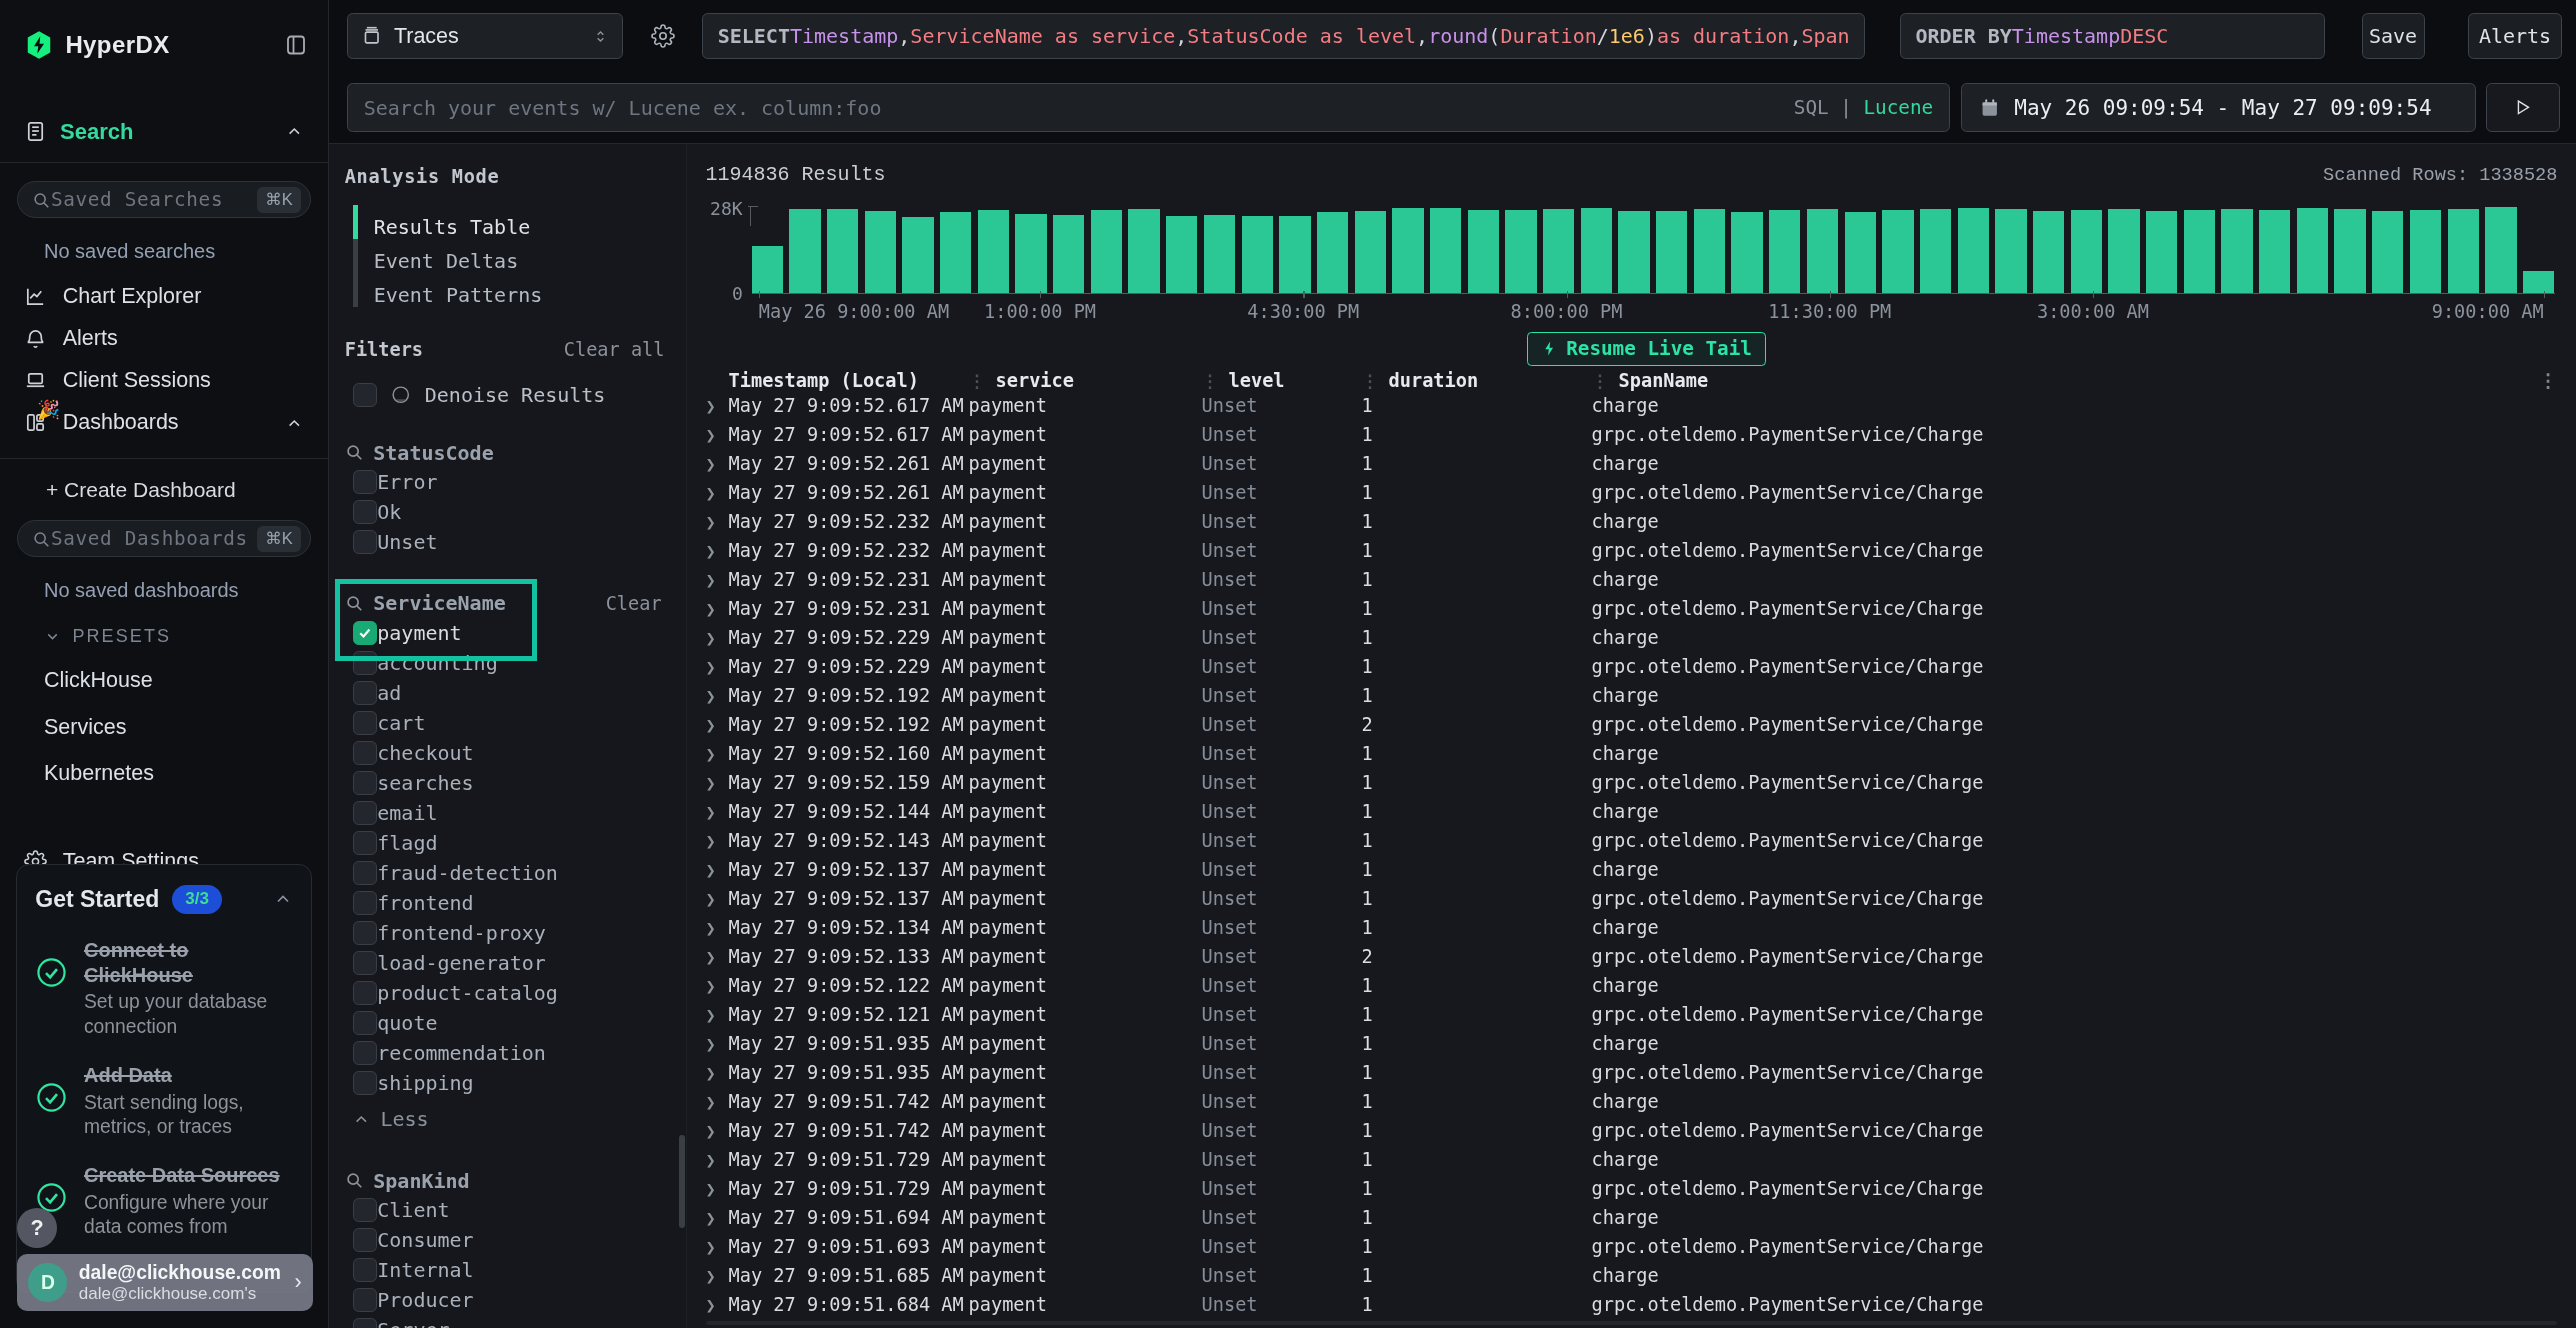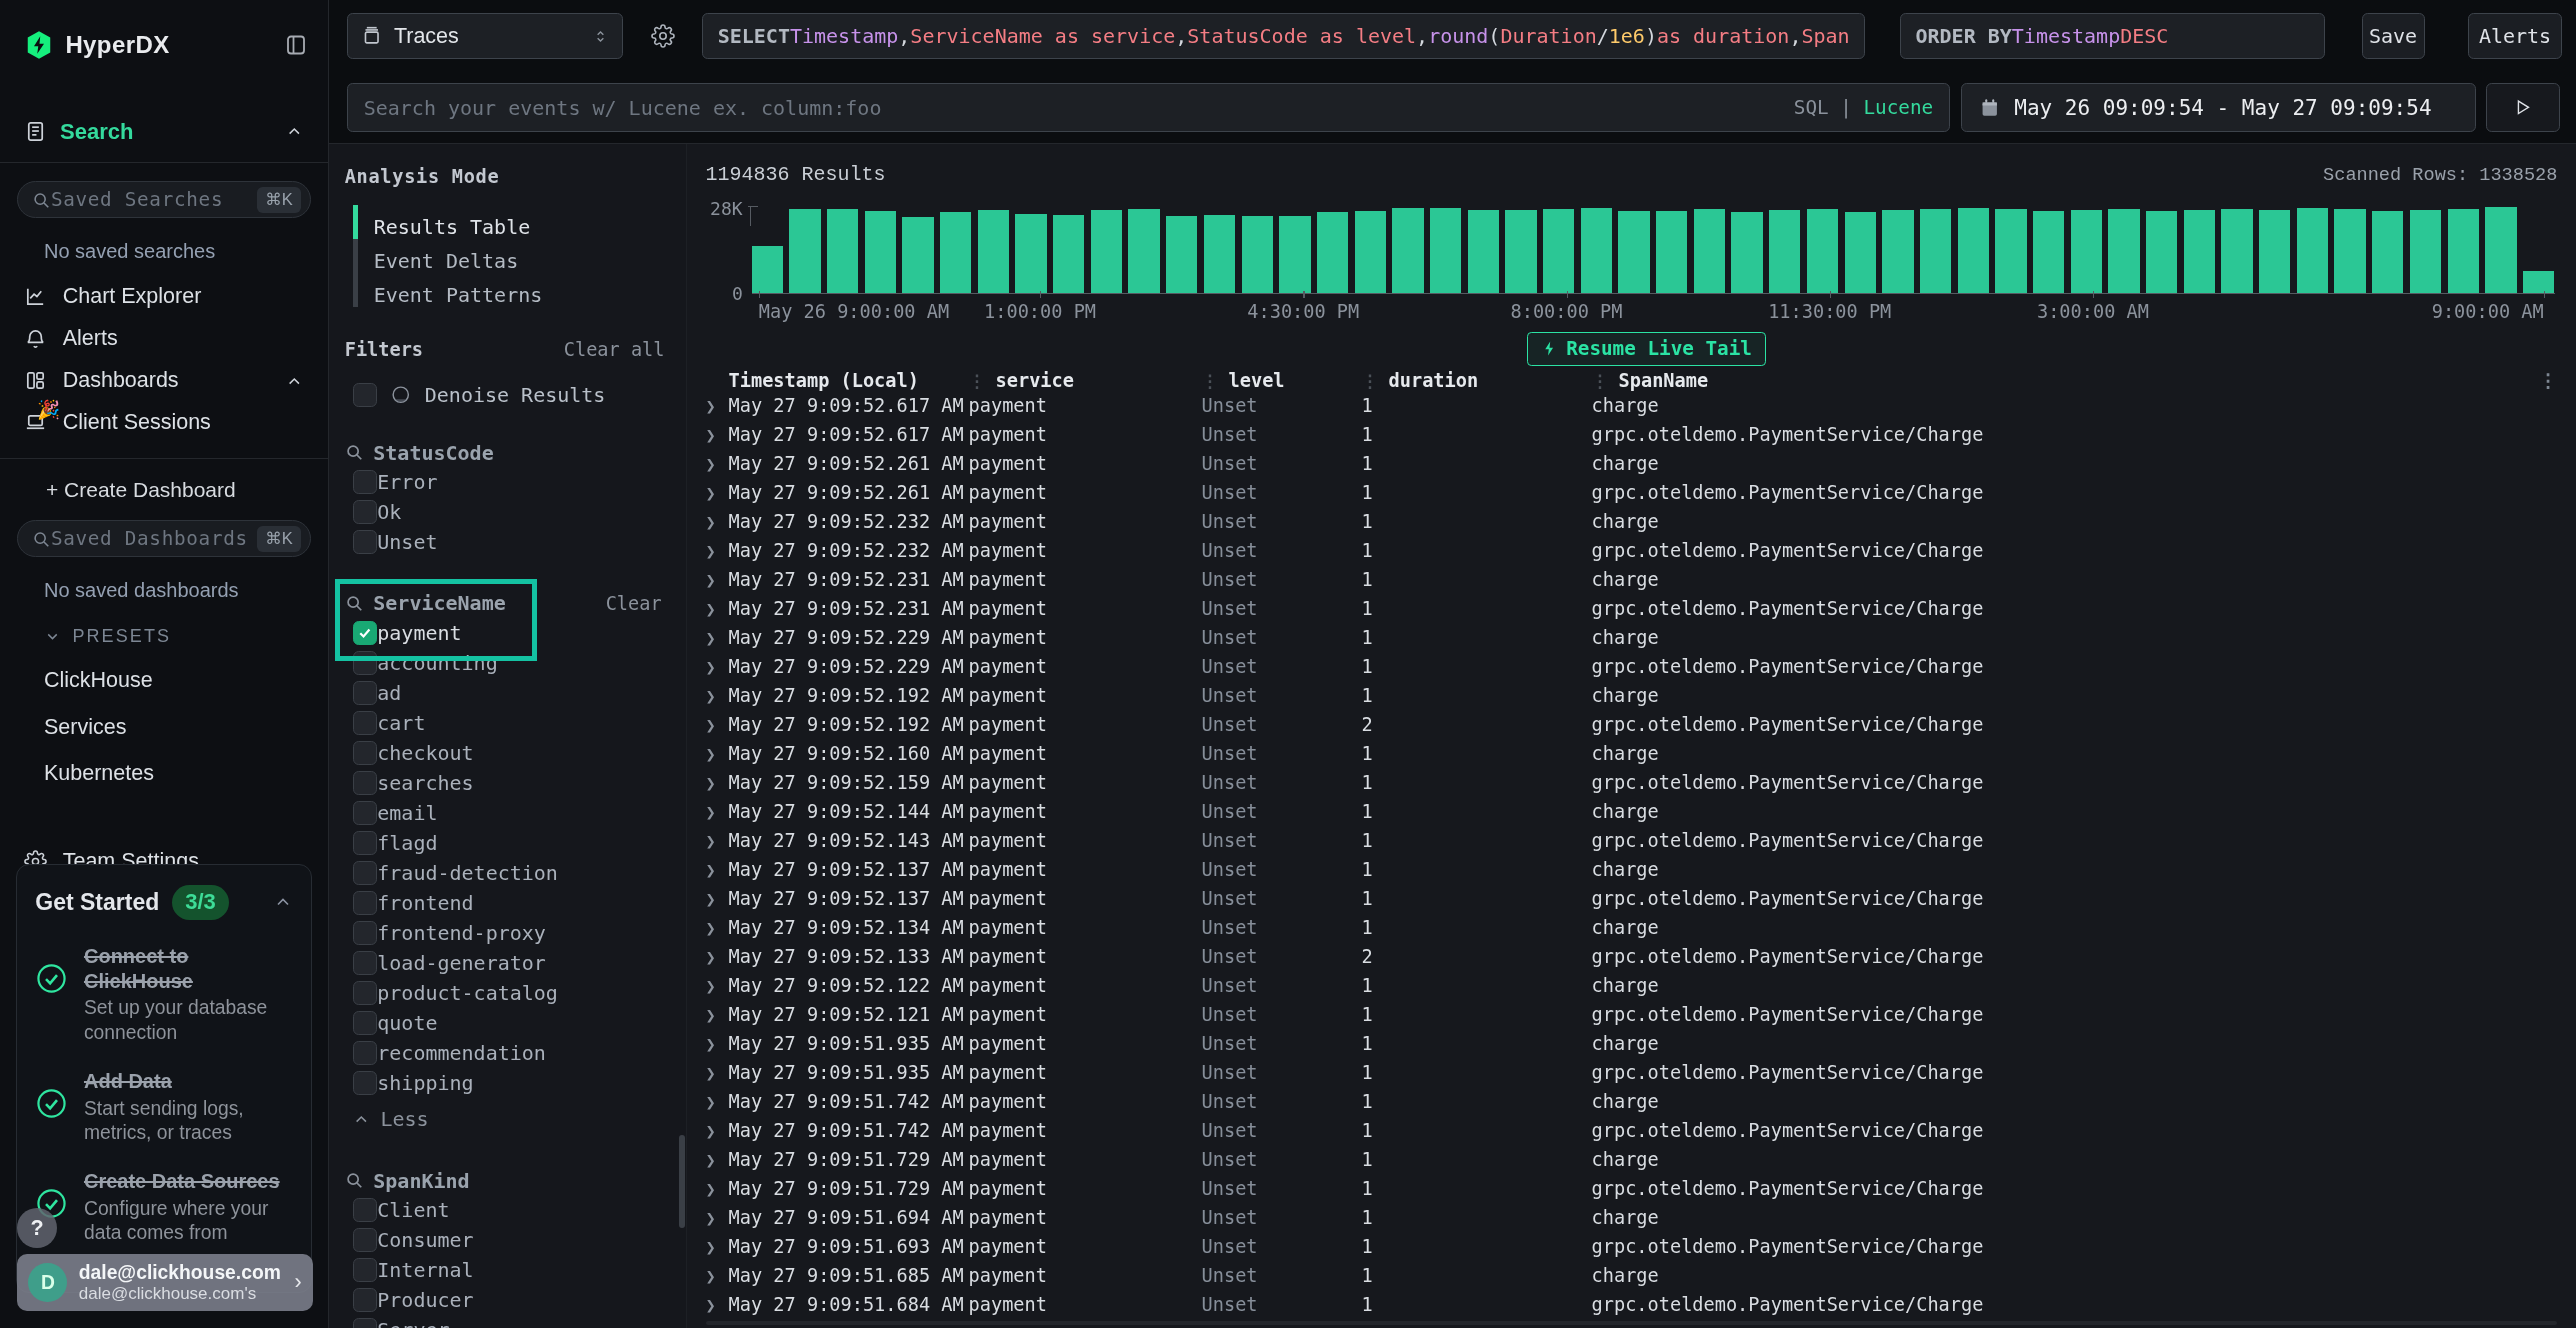--- a/index.html
+++ b/index.html
@@ -35,21 +35,21 @@
   .create-dash{display:flex;align-items:center;gap:11.4px;color:#d7dbe0;font-size:21px;margin:18.6px 0 0 46px;cursor:pointer}
   .presets-row{display:flex;align-items:center;gap:11.4px;margin:24px 0 0 44px;color:#7d8794;
     font-size:18px;letter-spacing:2.1px;cursor:pointer}
   .preset-item{font-size:21.5px;color:#dde1e6;margin:21.5px 0 0 44px;cursor:pointer}
   .team-row{margin-top:54px}
   
   .gs-card{position:absolute;left:15.7px;right:15.7px;top:864px;height:429px;background:#101318;
     border:1.4px solid #272c33;border-radius:13px;padding:20px 18.6px}
   .gs-head{display:flex;align-items:center;gap:13px}
   .gs-title{font-size:23px;font-weight:bold;color:#e4e7eb;flex:0 0 auto}
-  .gs-badge{background:#14532d;color:#3ddc97;font-size:22px;font-weight:bold;border-radius:715px;
+  .gs-badge{background:#1d4ed8;color:#3ddc97;font-size:17px;font-weight:bold;border-radius:715px;
     padding:4.3px 13px}
   .gs-head .sp{flex:1}
   .gs-item{display:flex;gap:15.7px;margin-top:24px}
   .gs-check{flex:0 0 33px;margin-top:18.6px}
   .gs-texts{flex:1}
   .gs-item-title{font-size:20px;font-weight:bold;color:#9aa1ab;text-decoration:line-through;line-height:1.25}
   .gs-item-sub{font-size:19.3px;color:#8e939b;line-height:1.25;margin-top:2.9px}
   .peek-icon{position:absolute;left:37px;top:399px;font-size:18.6px}
   .help-fab{position:absolute;left:17px;bottom:80px;width:40px;height:40px;border-radius:50%;
     background:rgba(96,100,110,.85);display:flex;align-items:center;justify-content:center;
@@ -244,41 +244,41 @@
             <path d="M18 10a6 6 0 0 0-12 0c0 5-2 6-2 6h16s-2-1-2-6"></path>
             <path d="M10.3 20a2 2 0 0 0 3.4 0"></path>
           </svg>
       </span>
       <span class="grow">Alerts</span>
     </div>
 
     <div class="nav-item">
       <span>
         <svg width="23" height="23" viewBox="0 0 24 24" fill="none" stroke="#cdd2d9" stroke-width="1.8">
+            <rect x="5" y="5" width="14" height="10" rx="1.5"></rect>
+            <path d="M3 18h18"></path>
+          </svg>
+      </span>
+      <span class="grow">Client Sessions</span>
+    </div>
+
+    <div class="nav-item">
+      <span>
+        <svg width="23" height="23" viewBox="0 0 24 24" fill="none" stroke="#cdd2d9" stroke-width="1.8">
             <rect x="4" y="4" width="6.5" height="16" rx="1.5"></rect>
             <rect x="13.5" y="4" width="6.5" height="6.5" rx="1.5"></rect>
             <rect x="13.5" y="13.5" width="6.5" height="6.5" rx="1.5"></rect>
           </svg>
       </span>
       <span class="grow">Dashboards</span>
       <span>
         <svg width="18.6" height="18.6" viewBox="0 0 24 24" fill="none" stroke="#cdd2d9" stroke-width="2">
             <polyline points="6 15 12 9 18 15"></polyline>
           </svg>
       </span>
-    </div>
-
-    <div class="nav-item">
-      <span>
-        <svg width="23" height="23" viewBox="0 0 24 24" fill="none" stroke="#cdd2d9" stroke-width="1.8">
-            <rect x="5" y="5" width="14" height="10" rx="1.5"></rect>
-            <path d="M3 18h18"></path>
-          </svg>
-      </span>
-      <span class="grow">Client Sessions</span>
     </div>
     <div class="sb-divider"></div>
 
     <div class="create-dash">+  Create Dashboard</div>
 
     <div class="pill-search">
       <span>
         <svg width="18.6" height="18.6" viewBox="0 0 24 24" fill="none" stroke="#7d8692" stroke-width="2">
             <circle cx="10.5" cy="10.5" r="6.5"></circle>
             <line x1="15.5" y1="15.5" x2="21" y2="21"></line>

